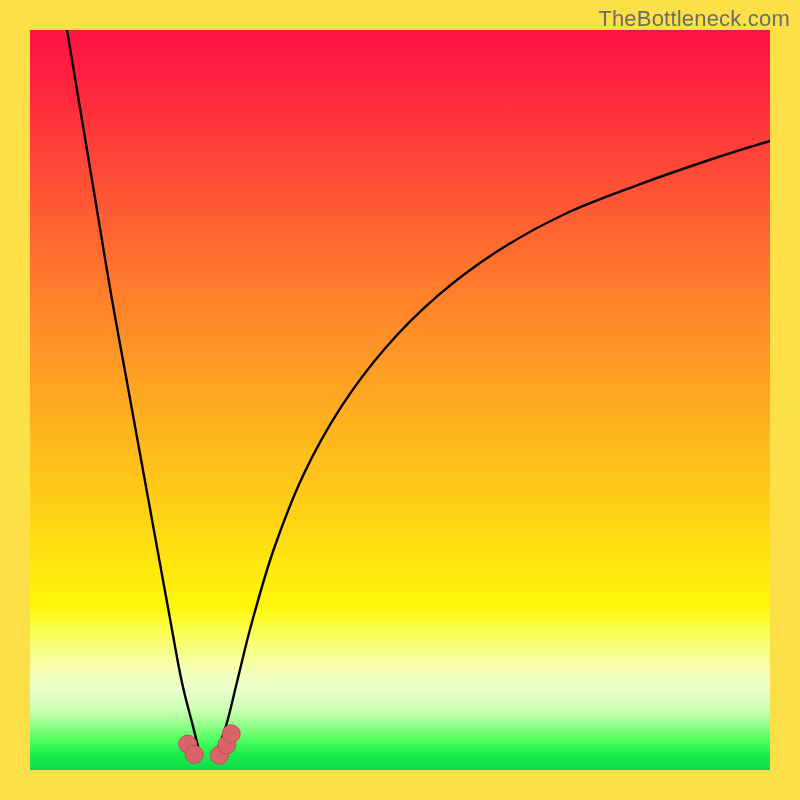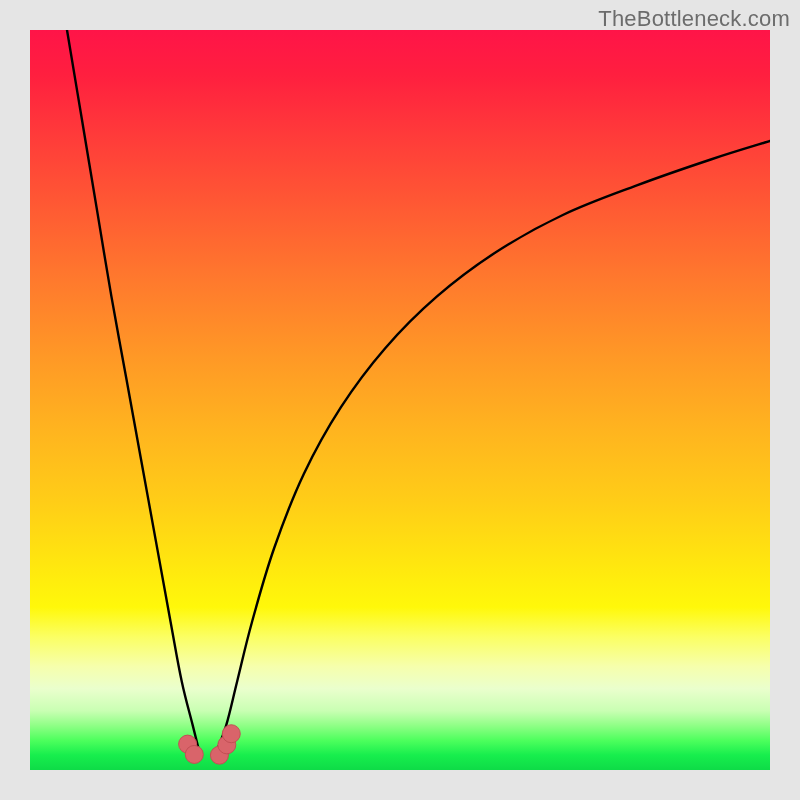--- a/index.html
+++ b/index.html
@@ -8,21 +8,21 @@
     width: 800px;
     height: 800px;
     background: #000;
     overflow: hidden;
     font-family: Arial, Helvetica, sans-serif;
   }
   .stage {
     position: relative;
     width: 800px;
     height: 800px;
-    background: #e5e5e5;
+    background: #fde047;
   }
   .plot {
     position: absolute;
     left: 30px;
     top: 30px;
     width: 740px;
     height: 740px;
     
     background: linear-gradient(
       to bottom,

